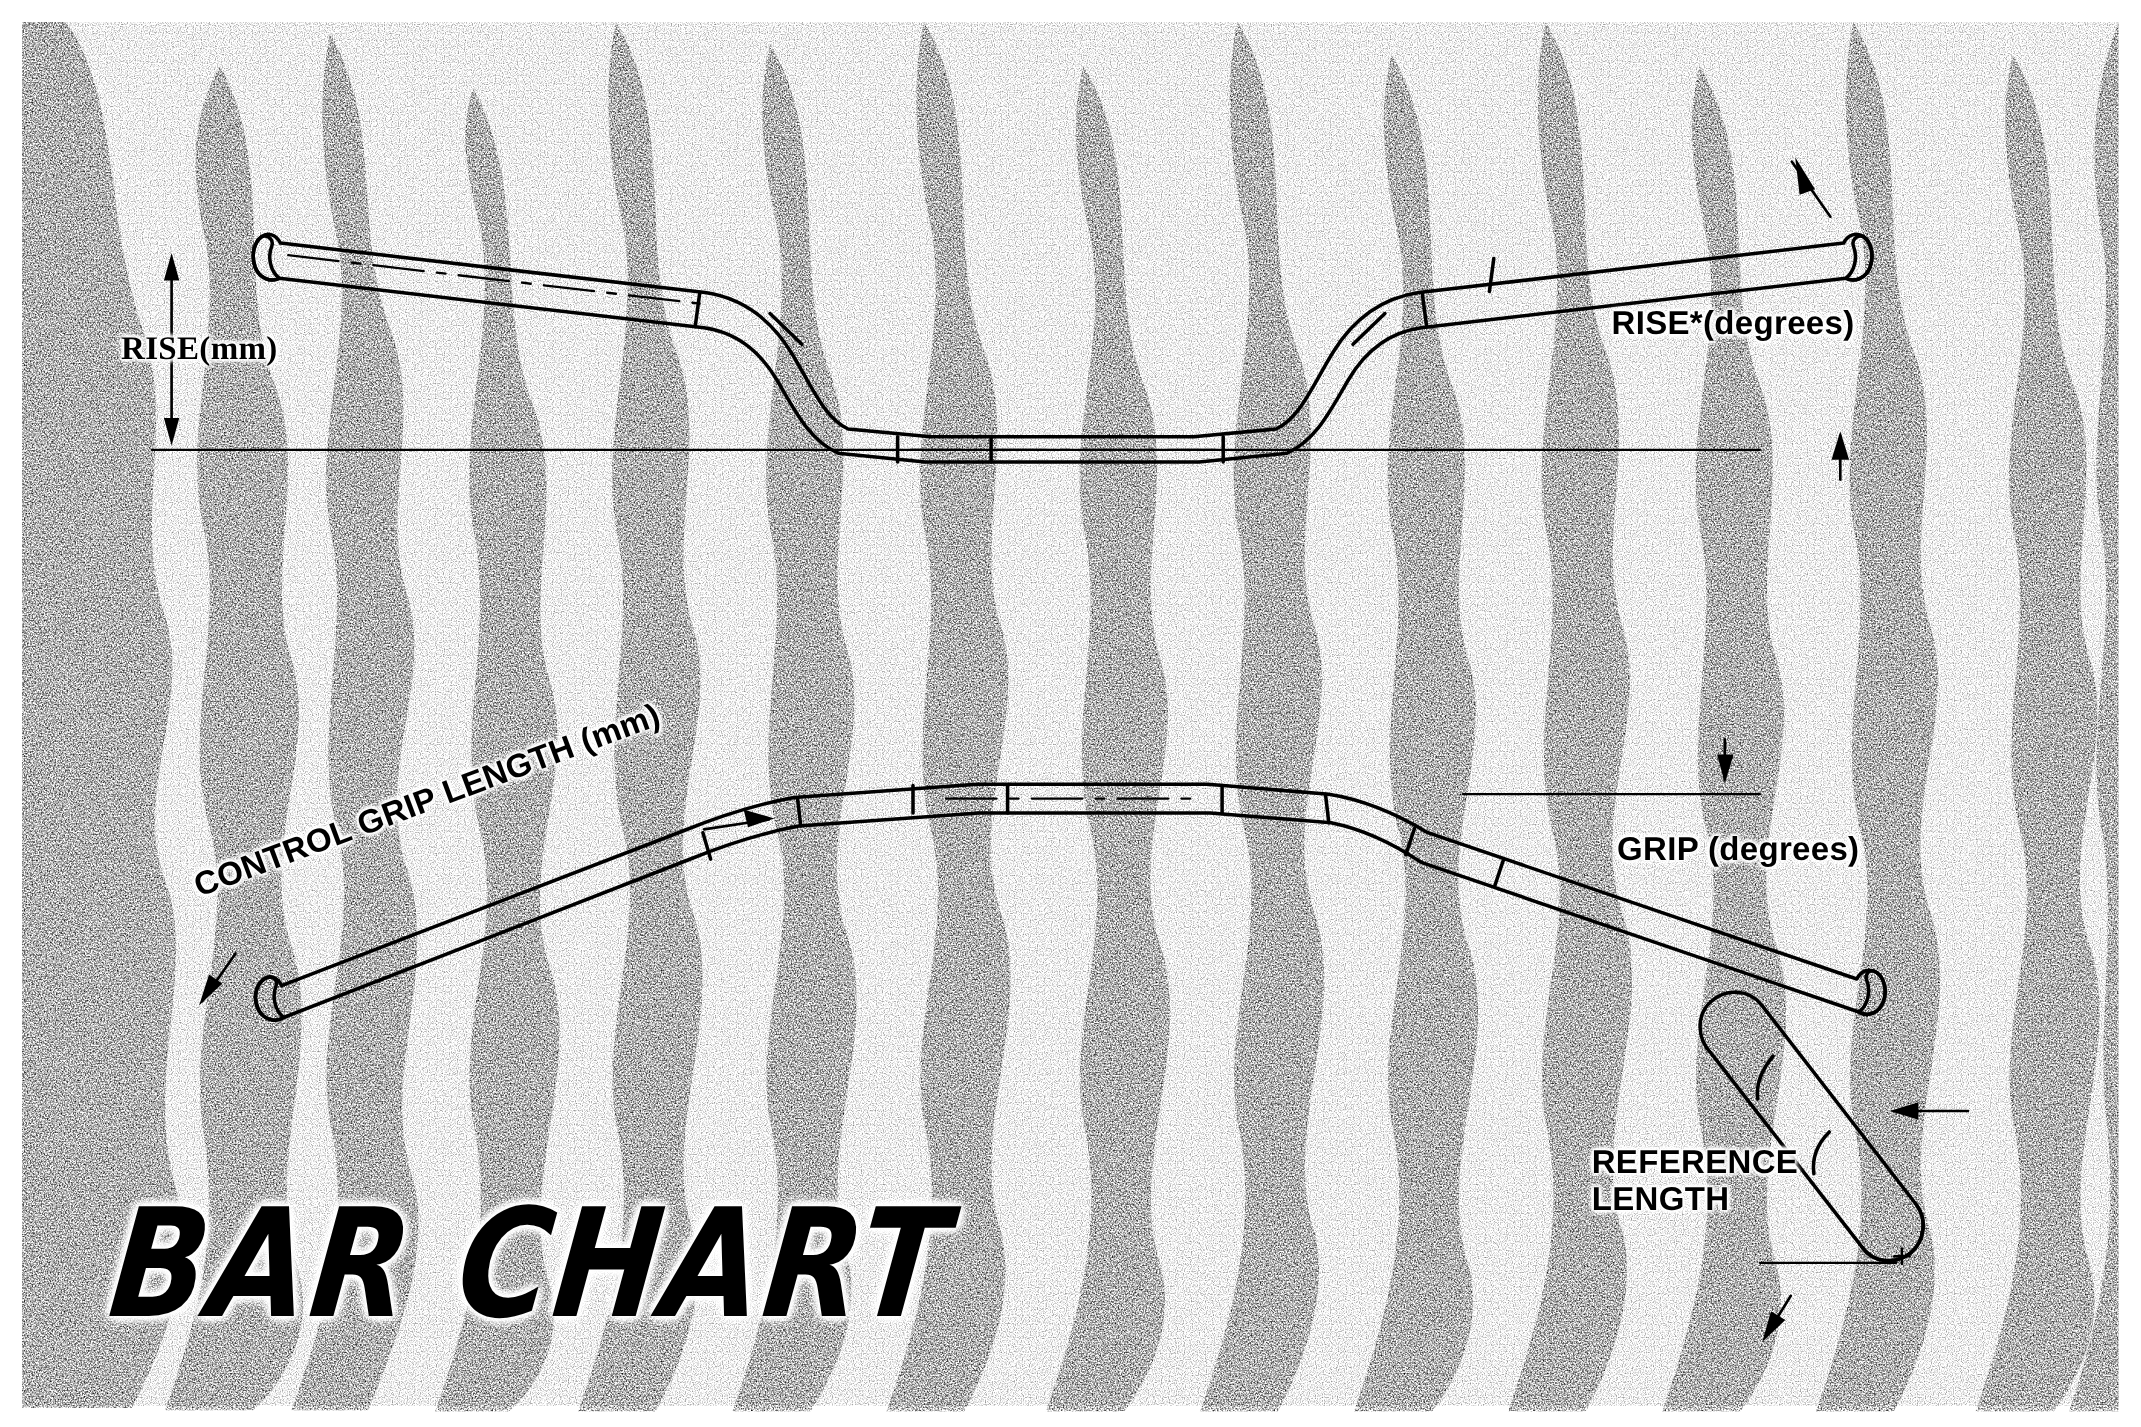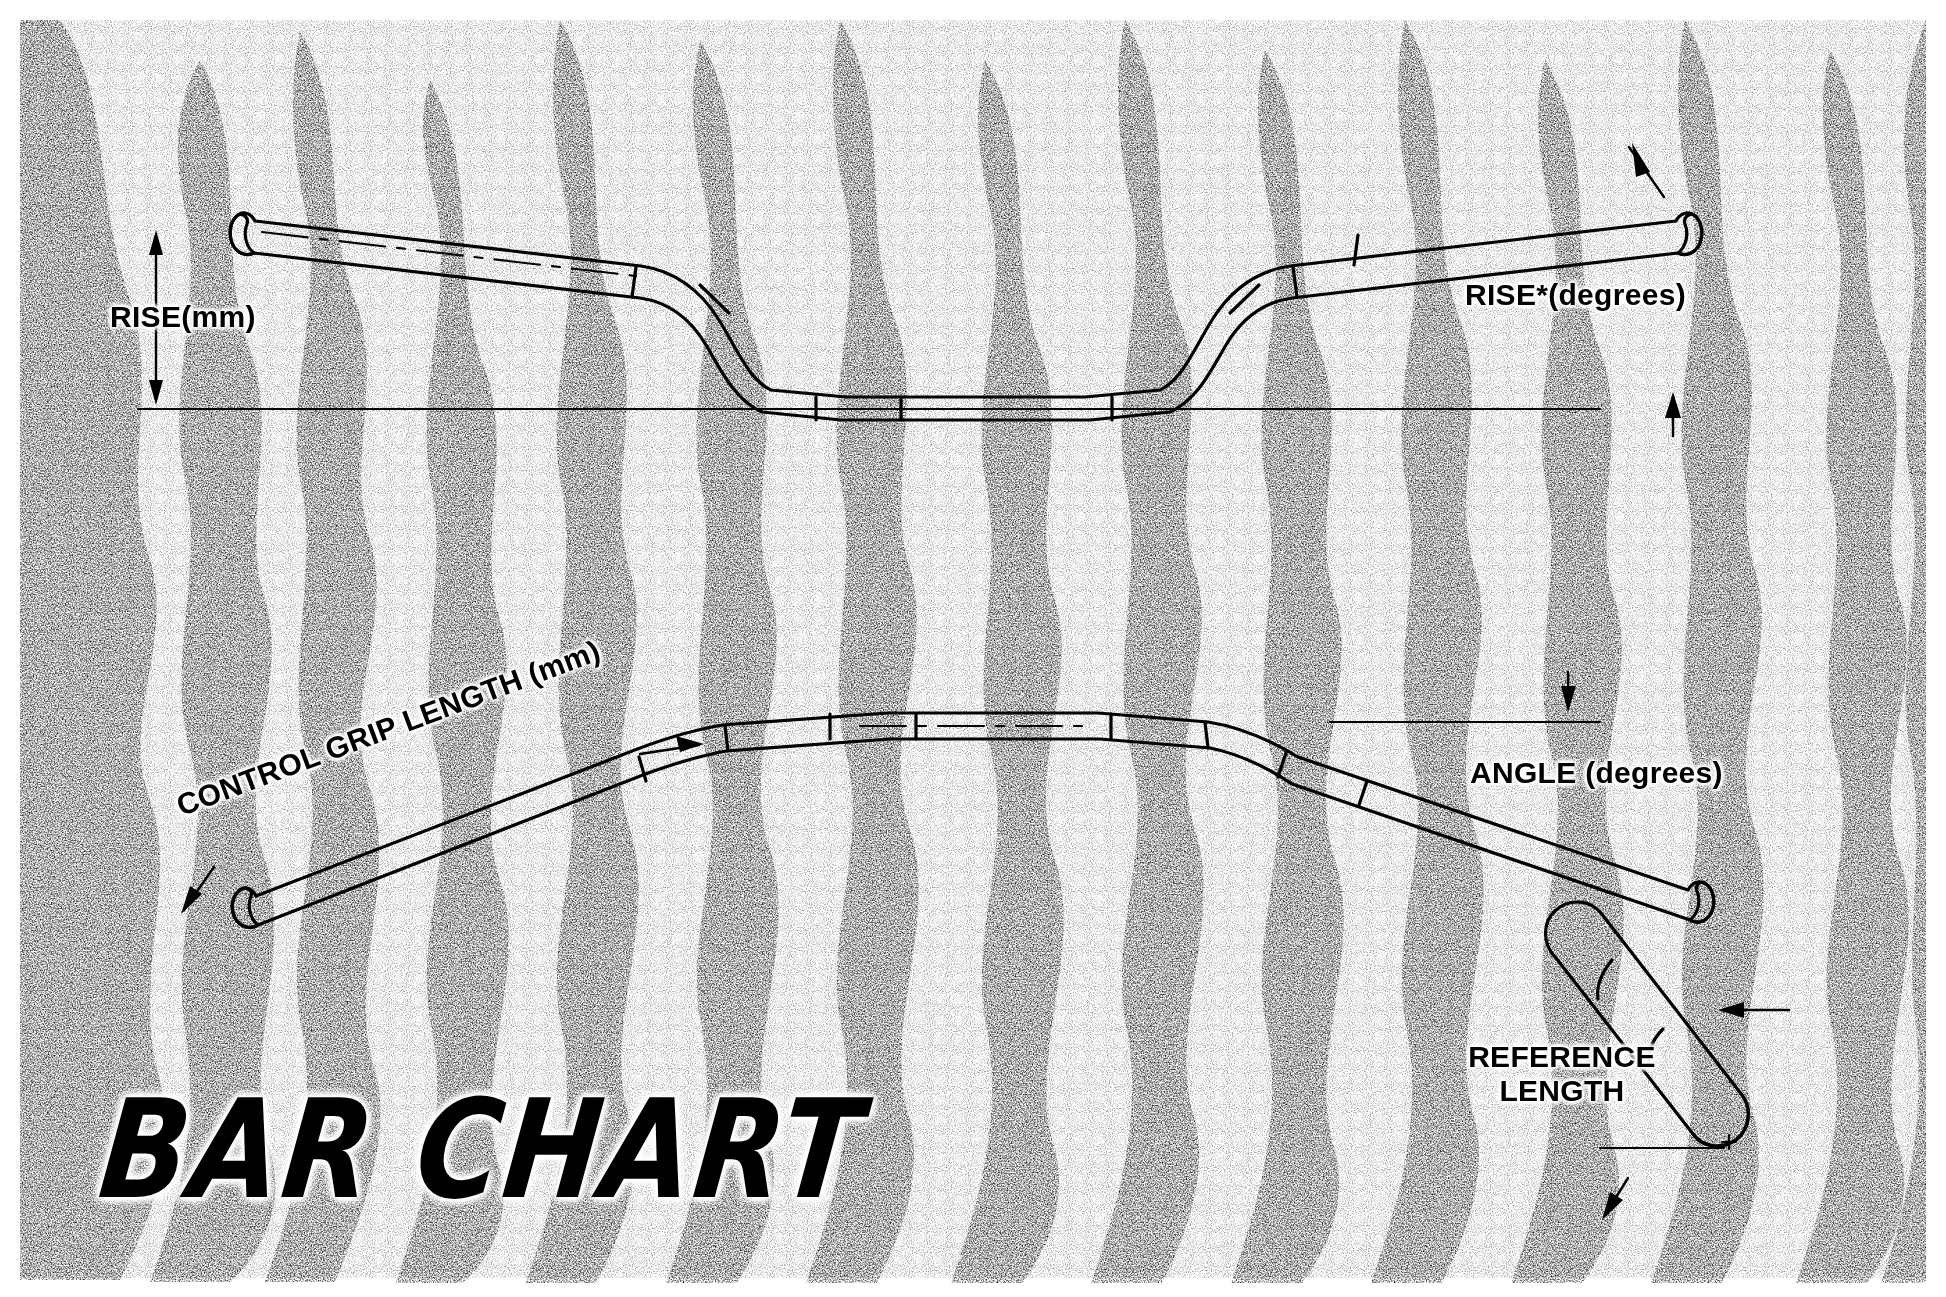--- a/index.html
+++ b/index.html
@@ -26,31 +26,31 @@
   .lbl{
     position:absolute;
     color:#000;
     font-weight:bold;
     letter-spacing:0.3px;
     white-space:nowrap;
     text-shadow:
       0 0 6px #fff, 0 0 6px #fff, 0 0 5px #fff, 0 0 4px #fff,
       1px 1px 4px #fff, -1px -1px 4px #fff, 1px -1px 4px #fff, -1px 1px 4px #fff;
   }
-  #lbl-rise-mm{left:110px;top:300px;font-size:30px;}
+  #lbl-rise-mm{left:110px;top:300px;font-size:30px;font-family:Liberation Serif, serif;}
   #lbl-rise-deg{left:1465px;top:278px;font-size:30px;text-align:right;}
   #lbl-sweep{left:1470px;top:756px;font-size:30px;}
   #lbl-grip{
     left:178px;top:790px;font-size:30px;
     transform:rotate(-20.5deg);
     transform-origin:left center;
   }
   #lbl-ref{
     left:1447px;top:1040px;font-size:30px;line-height:1.12;
-    text-align:center;white-space:normal;width:230px;
+    white-space:normal;width:230px;
   }
   #title{
     position:absolute;left:110px;top:1070px;
     font-family:"DejaVu Sans",sans-serif;
     font-weight:bold;font-style:italic;
     font-size:116px;
     letter-spacing:2px;
     color:#000;
     transform:skewX(-6deg) scaleY(1.18);
     transform-origin:left top;
@@ -251,21 +251,21 @@
 
       <path d="M1789 1010 L1724 1010" stroke-width="2.4"></path>
       <path d="M1718 1010 L1744 1002 L1744 1018 Z" fill="#000" stroke="none"></path>
       <path d="M1605 1215 L1628 1178" stroke-width="2.4"></path>
       <path d="M1602 1220 L1610 1192 L1623 1200 Z" fill="#000" stroke="none"></path>
     </g>
   </svg>
 
   <div class="lbl" id="lbl-rise-mm">RISE(mm)</div>
   <div class="lbl" id="lbl-rise-deg">RISE*(degrees)</div>
-  <div class="lbl" id="lbl-sweep">ANGLE (degrees)</div>
+  <div class="lbl" id="lbl-sweep">GRIP (degrees)</div>
   <div class="lbl" id="lbl-grip">CONTROL GRIP LENGTH (mm)</div>
   <div class="lbl" id="lbl-ref">
     <span>REFERENCE</span><br>
     <span>LENGTH</span>
   </div>
 
   <div id="title">BAR CHART</div>
 
   <div id="frame"></div>
 </div>

